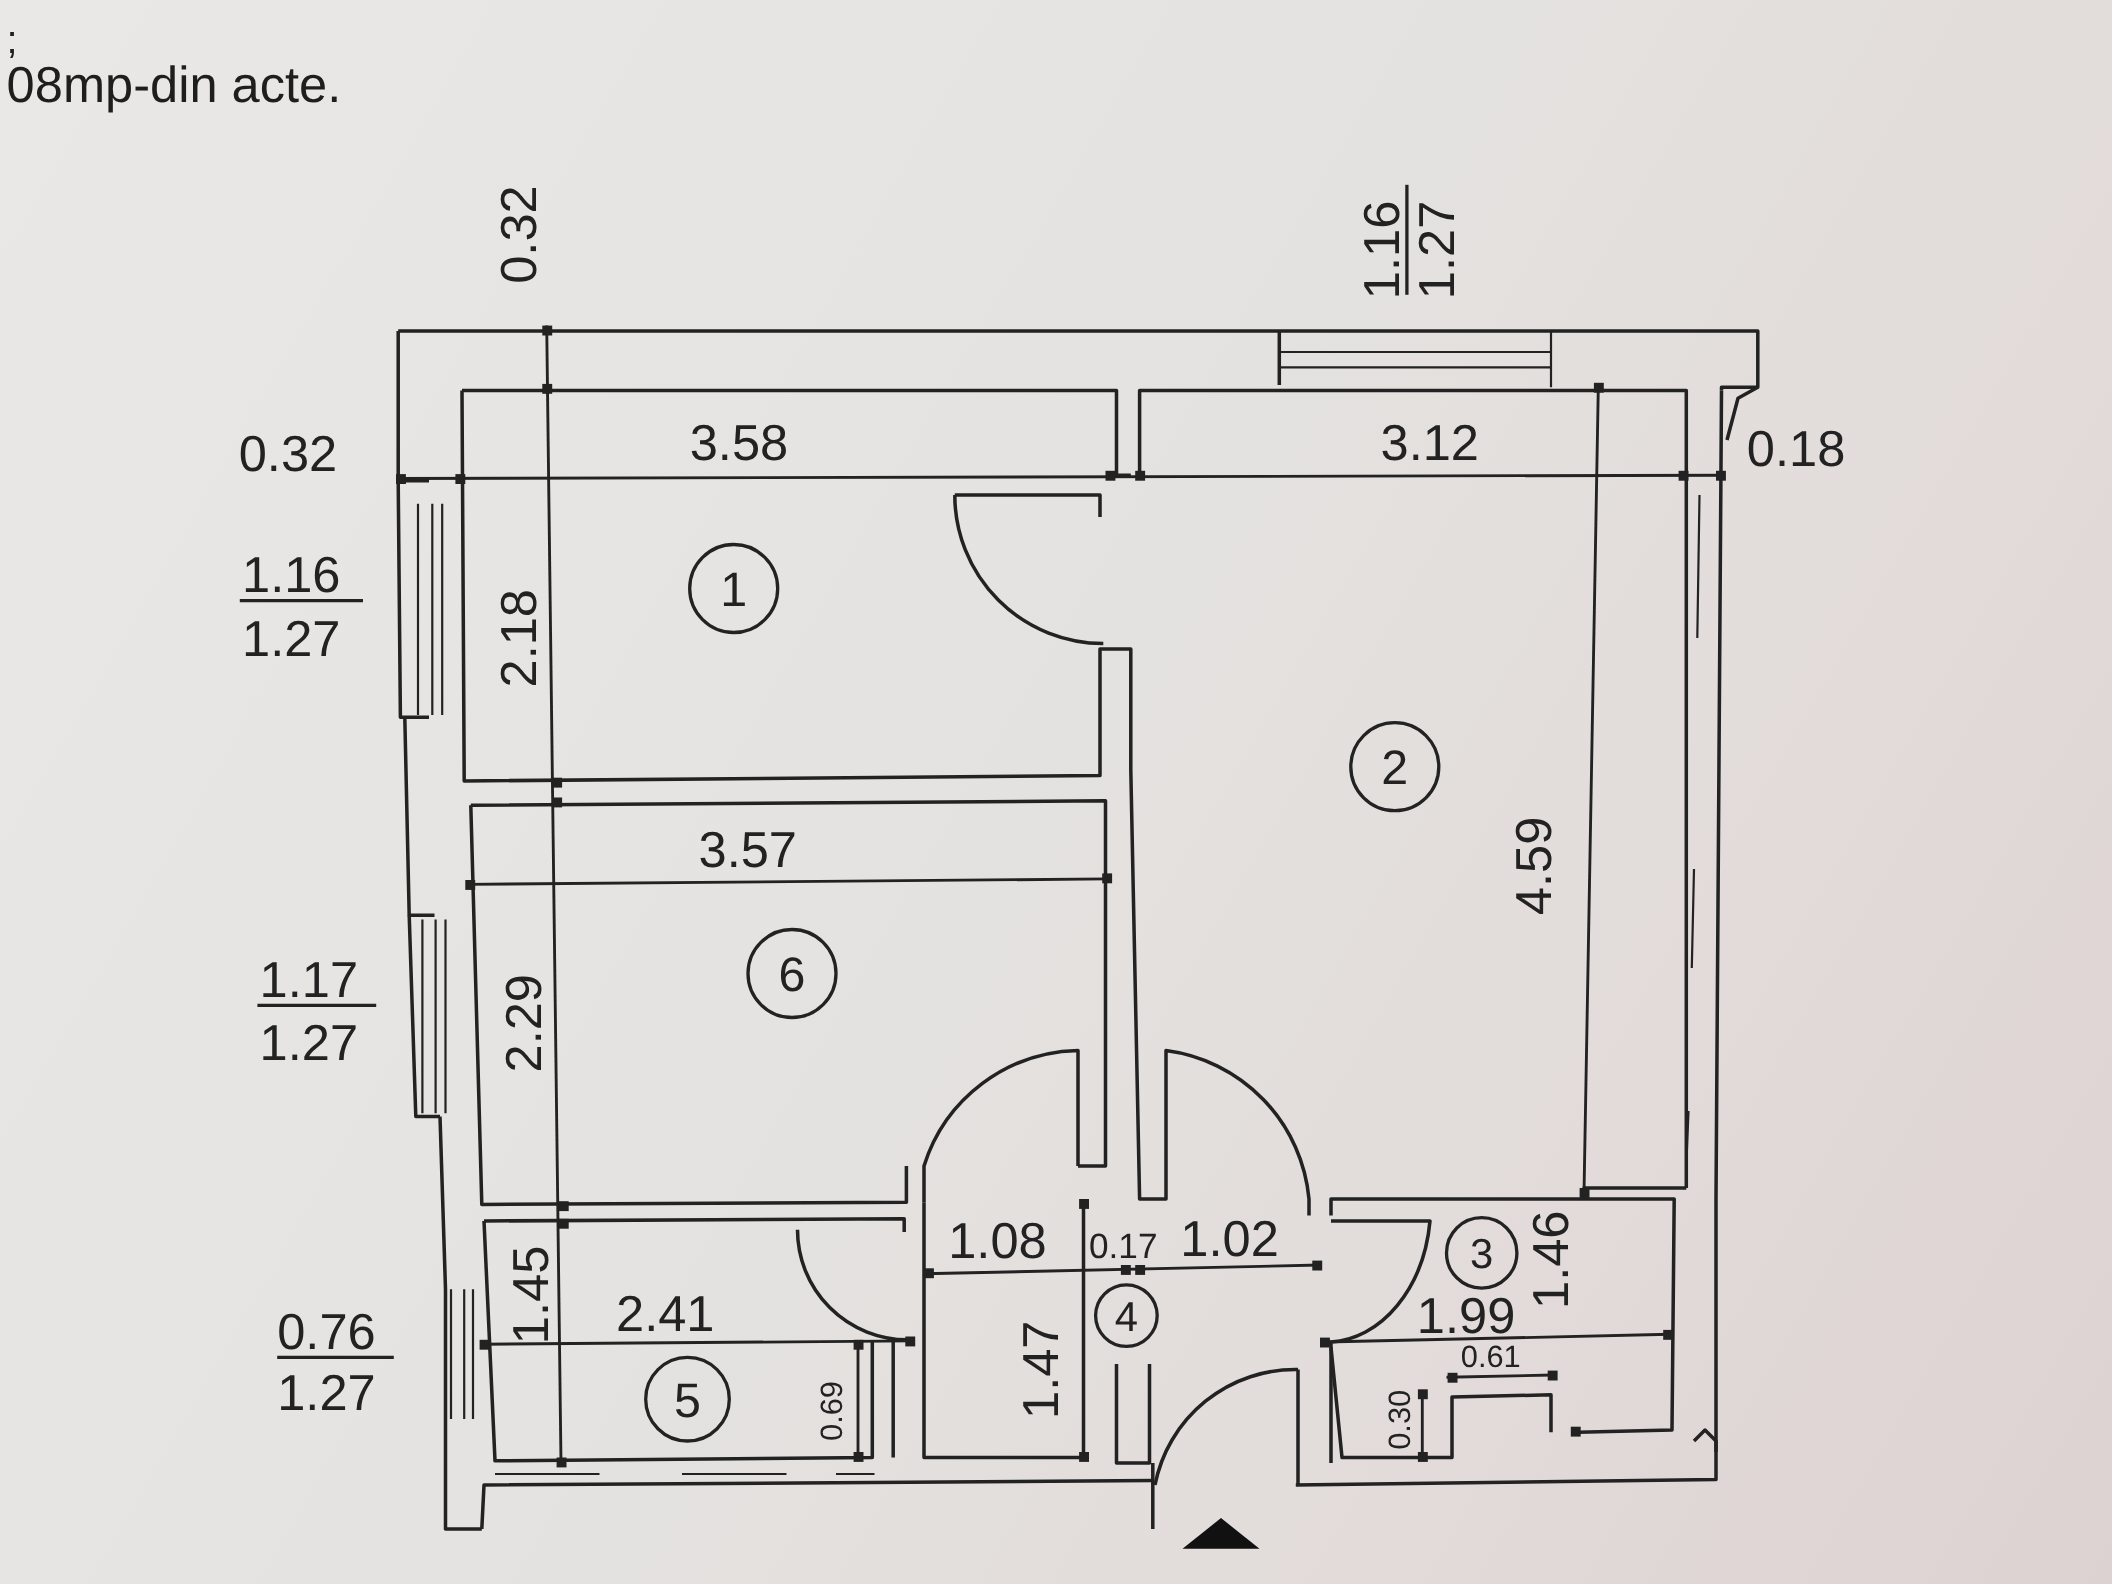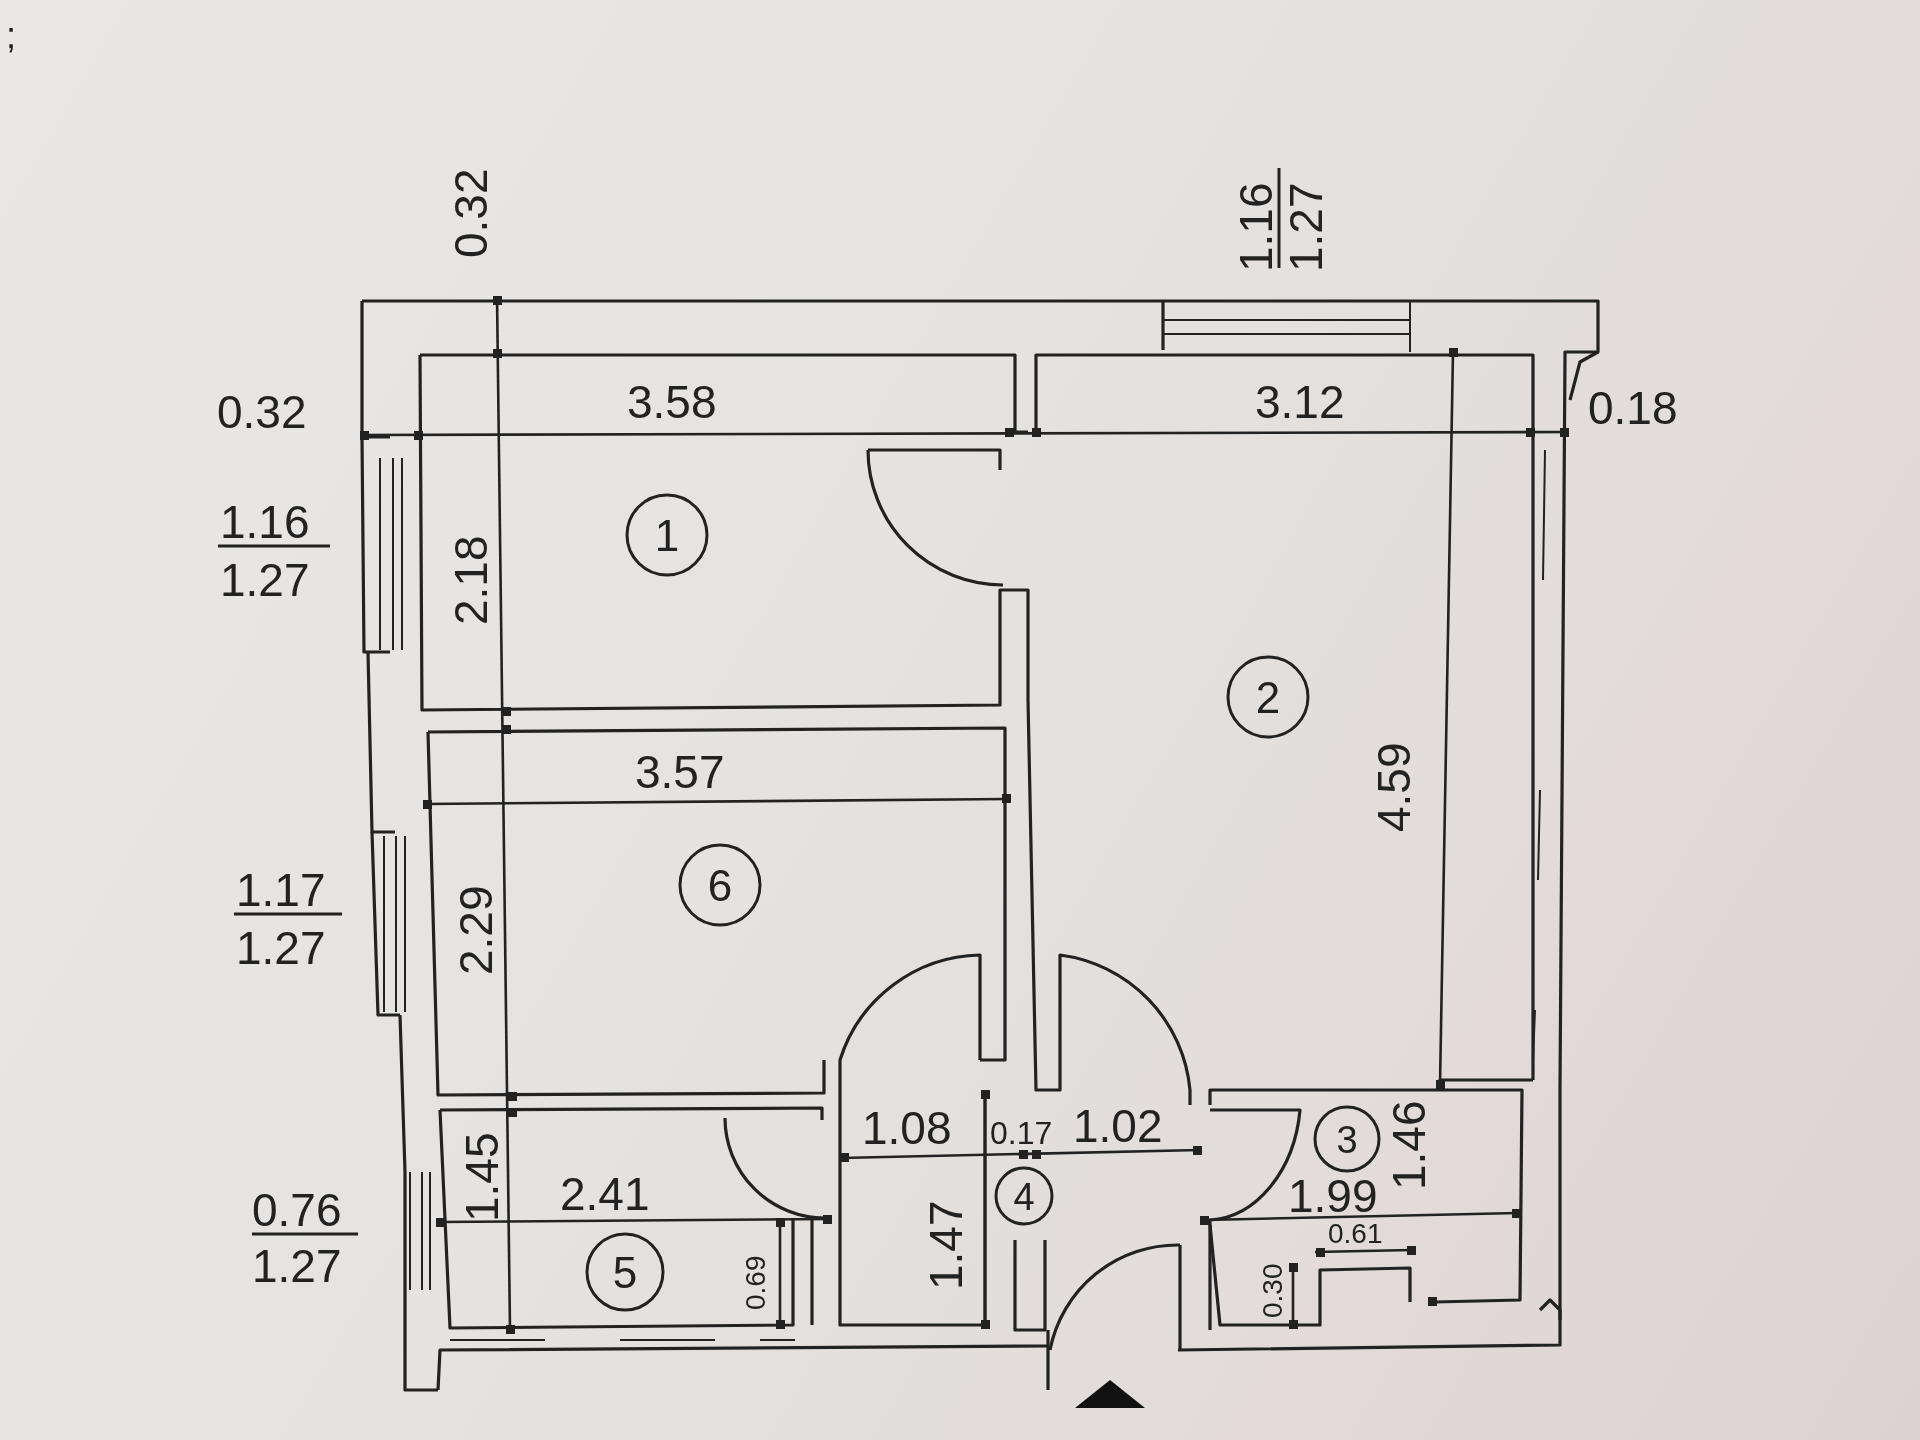--- a/index.html
+++ b/index.html
@@ -16,20 +16,21 @@
   .lbl{font-family:"Liberation Sans",sans-serif;fill:#222;font-size:46px;}
   .lbl-xs{font-family:"Liberation Sans",sans-serif;fill:#222;font-size:24px;}
   .circ{fill:none;stroke:#222;stroke-width:3;}
   .num{font-family:"Liberation Sans",sans-serif;fill:#222;font-size:44px;}
 </style>
 </head>
 <body>
 
 <div class="header">
   <span class="semi">;</span>
+  <span>08mp-din acte.</span>
 </div>
 
 <svg width="1920" height="1440" viewBox="0 0 1920 1440">
 
   <g>
 
     <path class="w" d="M362 301 L1163 301 M1163 301 L1163 350 M1163 301 L1598 301 L1598 352 L1565 352 L1565 355"></path>
     <path class="w" d="M362 301 L362 437 M362 437 L390 437"></path>
 
     <path class="w" d="M362 437 L364 652 L390 652"></path>

